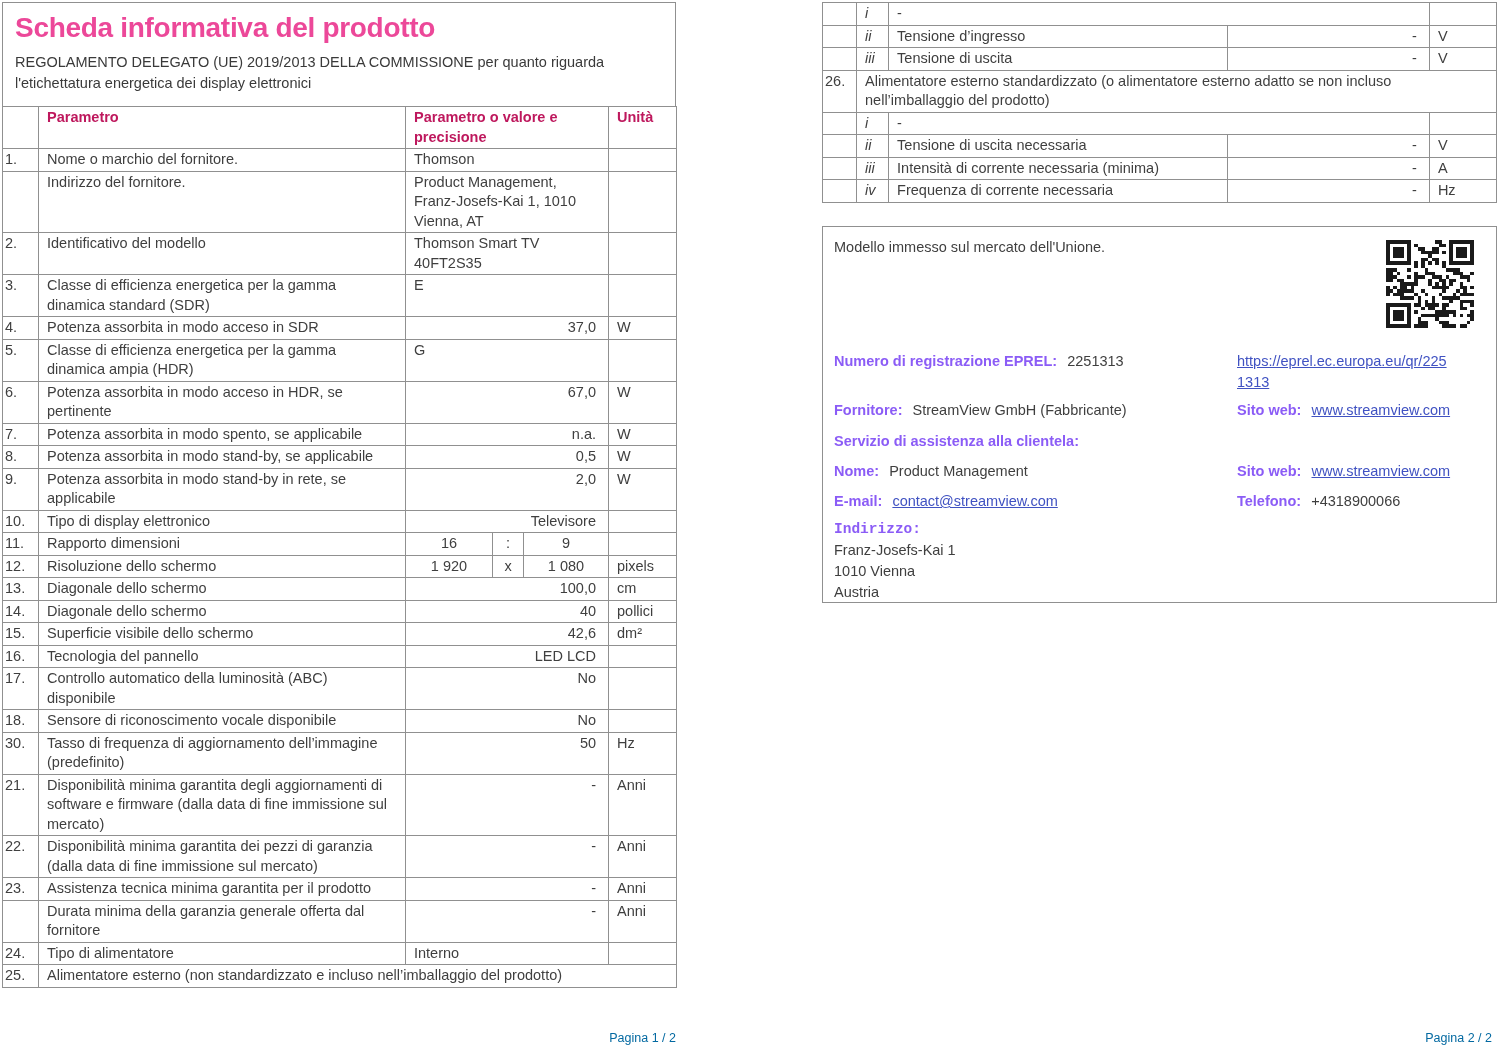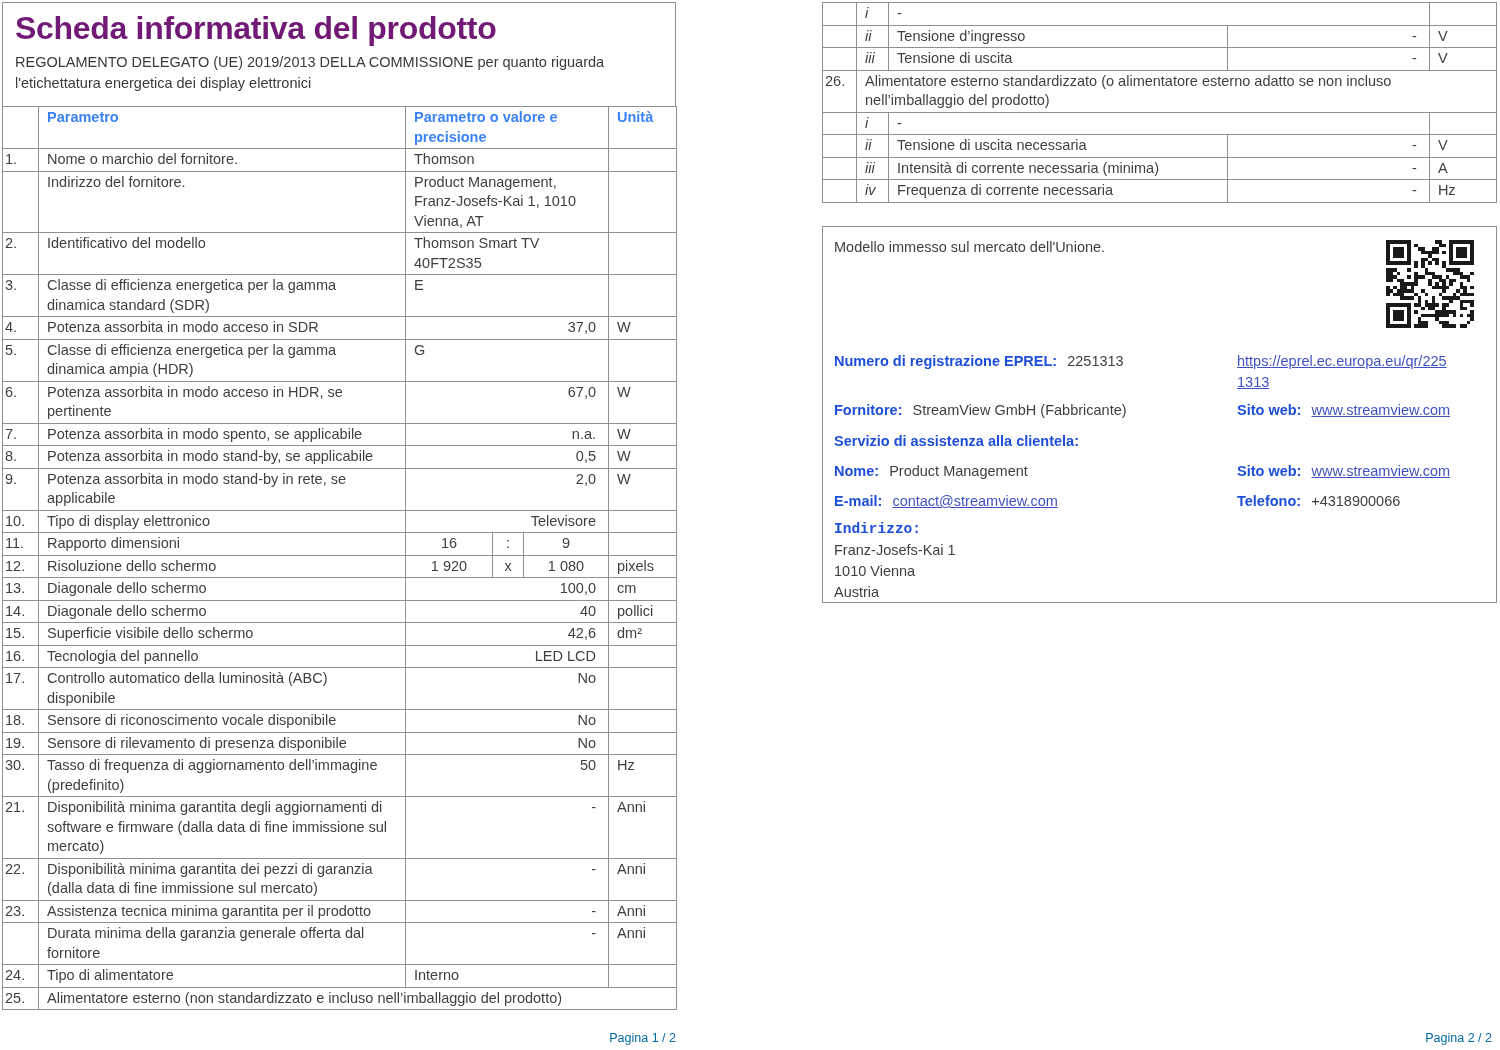--- a/index.html
+++ b/index.html
@@ -1,38 +1,38 @@
 <!DOCTYPE html>
 <html lang="it"><head>
 <meta charset="utf-8">
 <style>
   html,body{margin:0;padding:0;background:#ffffff;}
   body{width:1500px;height:1050px;position:relative;font-family:"Liberation Sans",sans-serif;color:#3f3f3f;overflow:hidden;}
 
   .page1{position:absolute;left:2px;top:2px;width:674px;}
   .title-block{border:1px solid #909090;border-bottom:none;padding:6px 12px 12px 12px;box-sizing:border-box;}
-  .title-block h1{margin:0;font-size:32px;line-height:38px;font-weight:bold;color:#701a75;letter-spacing:-0.3px;}
+  .title-block h1{margin:0;font-size:28px;line-height:38px;font-weight:bold;color:#ec4899;letter-spacing:-0.3px;}
   .subtitle{margin:5px 0 0 0;font-size:14.5px;line-height:21px;color:#3a3a3a;max-width:600px;}
 
   table{border-collapse:collapse;table-layout:fixed;font-size:14.5px;color:#3f3f3f;}
   #table1{width:674px;}
   #table2{width:675px;}
   td,th{border:1px solid #909090;padding:1px 8px;line-height:19.5px;vertical-align:top;overflow:hidden;}
-  th{text-align:left;font-weight:bold;color:#3b82f6;}
+  th{text-align:left;font-weight:bold;color:#be185d;}
   .c-num{padding-right:5px;padding-left:2px;}
   .c-roman{font-style:italic;}
   .val-right{text-align:right;padding-right:12px;}
   .val-left{white-space:pre-line;}
   .c-mid{text-align:center;padding-left:2px;padding-right:2px;}
 
   .page2{position:absolute;left:822px;top:2px;}
 
   .info-box{position:absolute;left:822px;top:226px;width:675px;height:377px;border:1px solid #909090;box-sizing:border-box;font-size:14.5px;}
   .ib{position:absolute;line-height:20px;}
-  .lbl{font-weight:bold;color:#1d4ed8;}
+  .lbl{font-weight:bold;color:#8b5cf6;}
   .lbl + span, .lbl + a{margin-left:6px;}
   a.link{color:#4052c2;text-decoration:underline;cursor:pointer;}
   .eprel-link{left:414px;width:214px;word-break:break-all;line-height:21px;}
   .addr{line-height:21px;}
   .qr{position:absolute;right:22px;top:13px;width:88px;height:88px;}
 
   .footer{position:absolute;font-size:12.5px;color:#0369a1;}
   #footer1{top:1031px;left:2px;width:674px;text-align:right;}
   #footer2{top:1031px;left:822px;width:670px;text-align:right;}
 </style>
@@ -171,26 +171,20 @@
         </tr>
         <tr>
           <td class="c-num">17.</td>
           <td class="">Controllo automatico della luminosità (ABC) disponibile</td>
           <td class="val-right" colspan="3">No</td>
           <td class="c-unit"></td>
         </tr>
         <tr>
           <td class="c-num">18.</td>
           <td class="">Sensore di riconoscimento vocale disponibile</td>
-          <td class="val-right" colspan="3">No</td>
-          <td class="c-unit"></td>
-        </tr>
-        <tr>
-          <td class="c-num">19.</td>
-          <td class="">Sensore di rilevamento di presenza disponibile</td>
           <td class="val-right" colspan="3">No</td>
           <td class="c-unit"></td>
         </tr>
         <tr>
           <td class="c-num">30.</td>
           <td class="">Tasso di frequenza di aggiornamento dell’immagine (predefinito)</td>
           <td class="val-right" colspan="3">50</td>
           <td class="c-unit">Hz</td>
         </tr>
         <tr>

